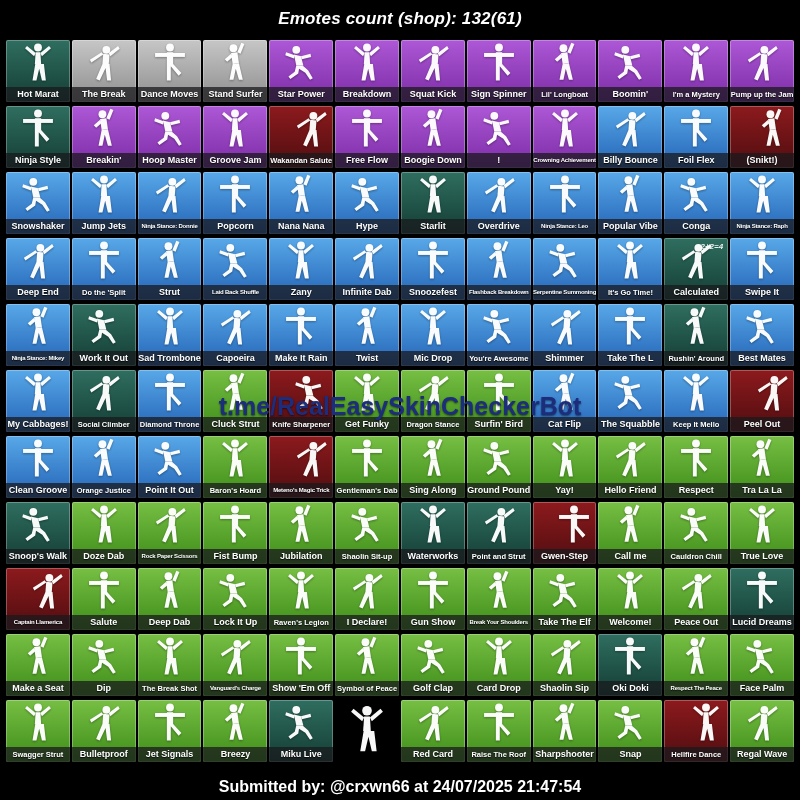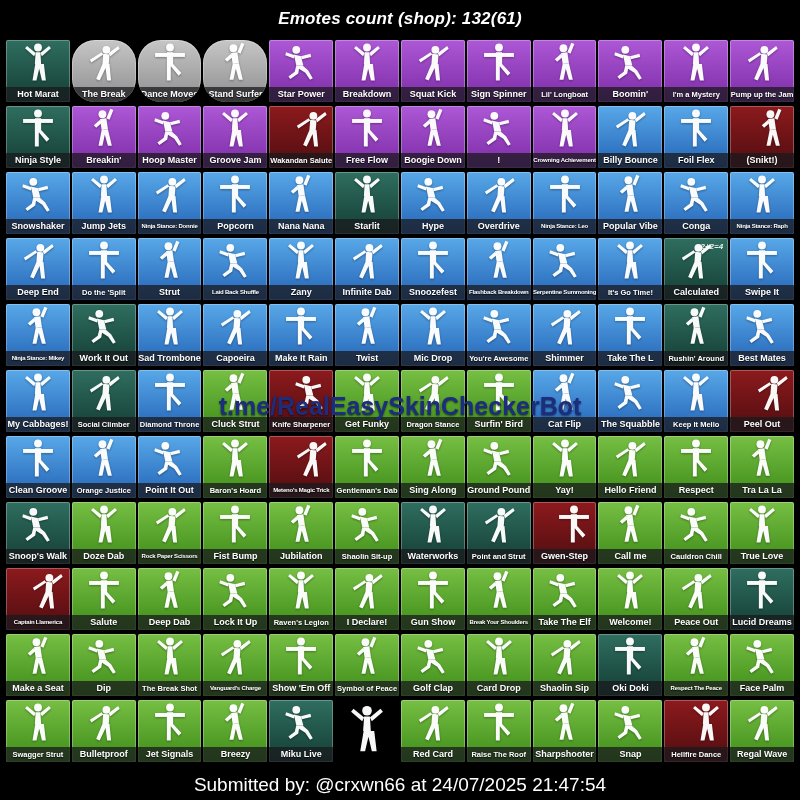--- a/index.html
+++ b/index.html
@@ -9,38 +9,38 @@
   .grid{padding:2px 6px 0 6px;}
   .row{display:grid;grid-template-columns:repeat(12,1fr);gap:2px;margin-bottom:4px;}
   .tile{position:relative;height:62px;border-radius:2px;overflow:hidden;
         box-shadow:inset 0 0 0 1px rgba(255,255,255,.28), 0 0 0 1px rgba(0,0,0,.85);
         display:flex;justify-content:center;}
   .rarity-blue   {background:linear-gradient(180deg,var(--blue-top),var(--blue-bot));}
   .rarity-purple {background:linear-gradient(180deg,var(--purple-top),var(--purple-bot));justify-content:center;}
   .rarity-green  {background:linear-gradient(180deg,var(--green-top),var(--green-bot));}
   .rarity-teal   {background:linear-gradient(180deg,var(--teal-top),var(--teal-bot));}
   .rarity-darkred{background:linear-gradient(180deg,var(--darkred-top),var(--darkred-bot));padding-left:19px;}
-  .rarity-gray   {background:linear-gradient(180deg,var(--gray-top),var(--gray-bot));border-radius:23px;}
+  .rarity-gray   {background:linear-gradient(180deg,var(--gray-top),var(--gray-bot));}
   .rarity-plain  {background:#000;box-shadow:none;border-radius:0;}
   .icon{width:40px;height:44px;margin-top:2px;fill:#fff;opacity:.97;
         filter:drop-shadow(0 1px 1px rgba(0,0,0,.35));}
   .rarity-plain .icon{width:46px;height:54px;margin-top:4px;}
   .label{position:absolute;left:0;right:0;bottom:0;height:15px;line-height:15px;
          background:rgba(26,26,30,.75);color:#fff;font-weight:bold;text-align:center;
          white-space:nowrap;overflow:hidden;text-shadow:0 1px 1px rgba(0,0,0,.8);}
   .label.md{font-size:9px;}
   .label.sm{font-size:7.5px;margin-top:40px;}
   .label.xs{font-size:6px;letter-spacing:-.2px;}
   .icon-text{position:absolute;top:4px;right:5px;color:#fff;font-size:8px;font-style:italic;
              font-weight:bold;opacity:.9;}
   .watermark{position:absolute;top:392px;left:50%;transform:translateX(-50%);
              font-size:25px;font-weight:bold;white-space:nowrap;color:var(--watermark);
              text-shadow:0 1px 2px rgba(0,0,0,.55);z-index:5;}
   .footer{position:absolute;left:0;right:0;bottom:4px;text-align:center;color:#fff;
-          font-size:19px;font-weight:normal;}
+          font-size:16px;font-weight:bold;}
   .hidden-defs{position:absolute;width:0;height:0;overflow:hidden;}
 </style>
 </head>
 <body>
 
 <svg class="hidden-defs" aria-hidden="true">
   <defs>
     <symbol id="pose0" viewBox="0 0 44 56">
       <circle cx="22" cy="7" r="5"></circle>
       <path d="M19 13 h6 l1 15 h-8 z"></path>
@@ -282,33 +282,33 @@
 
     <div class="label md">Popcorn</div>
   </div>
       <div class="tile rarity-blue">
     <svg class="icon">
           <use href="#pose3"></use>
         </svg>
 
     <div class="label md">Nana Nana</div>
   </div>
+      <div class="tile rarity-blue">
+    <svg class="icon">
+          <use href="#pose4"></use>
+        </svg>
+
+    <div class="label md">Hype</div>
+  </div>
       <div class="tile rarity-teal">
     <svg class="icon">
           <use href="#pose0"></use>
         </svg>
 
     <div class="label md">Starlit</div>
-  </div>
-      <div class="tile rarity-blue">
-    <svg class="icon">
-          <use href="#pose4"></use>
-        </svg>
-
-    <div class="label md">Hype</div>
   </div>
       <div class="tile rarity-blue">
     <svg class="icon">
           <use href="#pose1"></use>
         </svg>
 
     <div class="label md">Overdrive</div>
   </div>
       <div class="tile rarity-blue">
     <svg class="icon">

